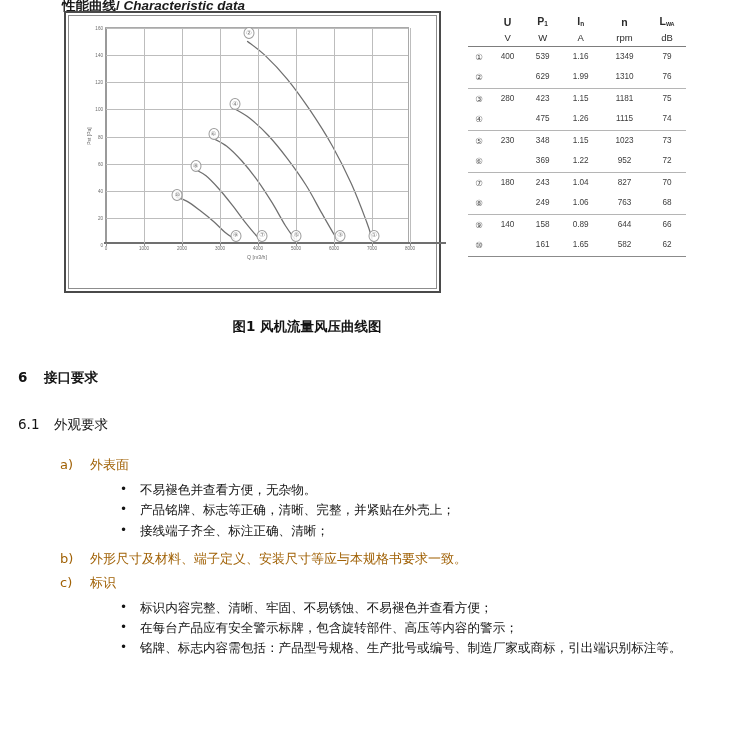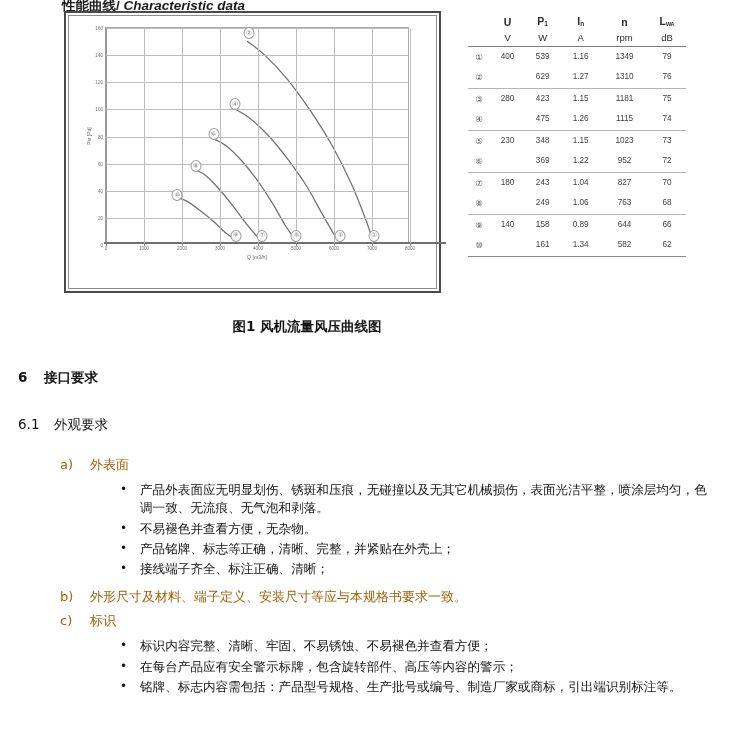--- a/index.html
+++ b/index.html
@@ -267,21 +267,21 @@
               <td class="rule-top">400</td>
               <td class="rule-top">539</td>
               <td class="rule-top">1.16</td>
               <td class="rule-top">1349</td>
               <td class="rule-top">79</td>
             </tr>
             <tr>
               <td class="idx">②</td>
               <td></td>
               <td>629</td>
-              <td>1.27</td>
+              <td>1.99</td>
               <td>1310</td>
               <td>76</td>
             </tr>
             <tr>
               <td class="idx rule-thin">③</td>
               <td class="rule-thin">280</td>
               <td class="rule-thin">423</td>
               <td class="rule-thin">1.15</td>
               <td class="rule-thin">1181</td>
               <td class="rule-thin">75</td>
@@ -331,21 +331,21 @@
               <td class="rule-thin">140</td>
               <td class="rule-thin">158</td>
               <td class="rule-thin">0.89</td>
               <td class="rule-thin">644</td>
               <td class="rule-thin">66</td>
             </tr>
             <tr>
               <td class="idx rule-bot">⑩</td>
               <td class="rule-bot"></td>
               <td class="rule-bot">161</td>
-              <td class="rule-bot">1.34</td>
+              <td class="rule-bot">1.65</td>
               <td class="rule-bot">582</td>
               <td class="rule-bot">62</td>
             </tr>
           </tbody>
       </table>
     </div>
   </div>
 
   <div class="caption">图1  风机流量风压曲线图</div>
 
@@ -356,21 +356,20 @@
     </div>
 
     <div class="h2">
       <span class="num">6.1</span><span>外观要求</span>
     </div>
 
     <div class="lvl-a">
       <span class="lbl">a)</span><span>外表面</span>
     </div>
     <ul class="bul" id="bullets-a">
-        <li>产品外表面应无明显划伤、锈斑和压痕，无碰撞以及无其它机械损伤，表面光洁平整，喷涂层均匀，色调一致、无流痕、无气泡和剥落。</li>
         <li>不易褪色并查看方便，无杂物。</li>
         <li>产品铭牌、标志等正确，清晰、完整，并紧贴在外壳上；</li>
         <li>接线端子齐全、标注正确、清晰；</li>
       </ul>
 
     <div class="lvl-a" style="margin-top:10px">
       <span class="lbl">b)</span><span>外形尺寸及材料、端子定义、安装尺寸等应与本规格书要求一致。</span>
     </div>
 
     <div class="lvl-a" style="margin-top:6px">

